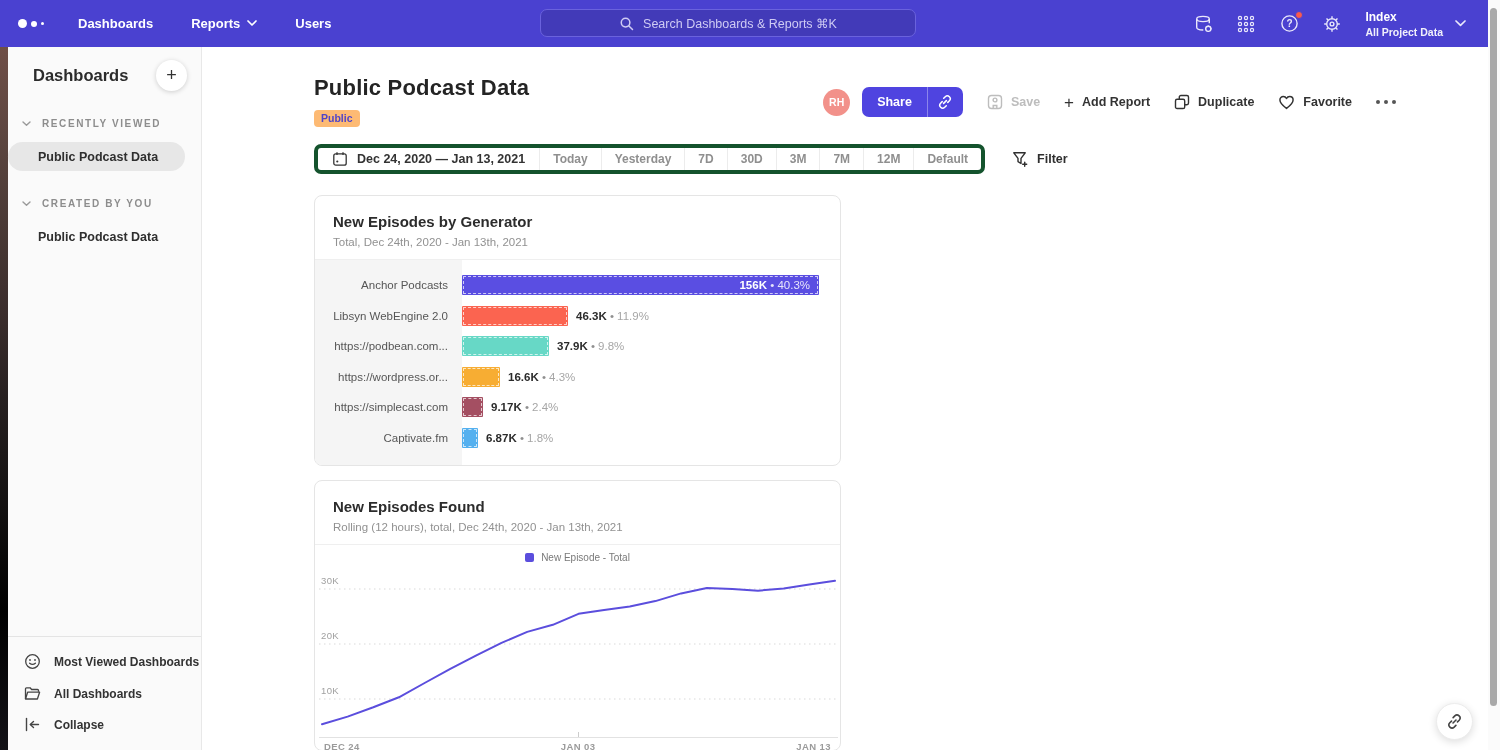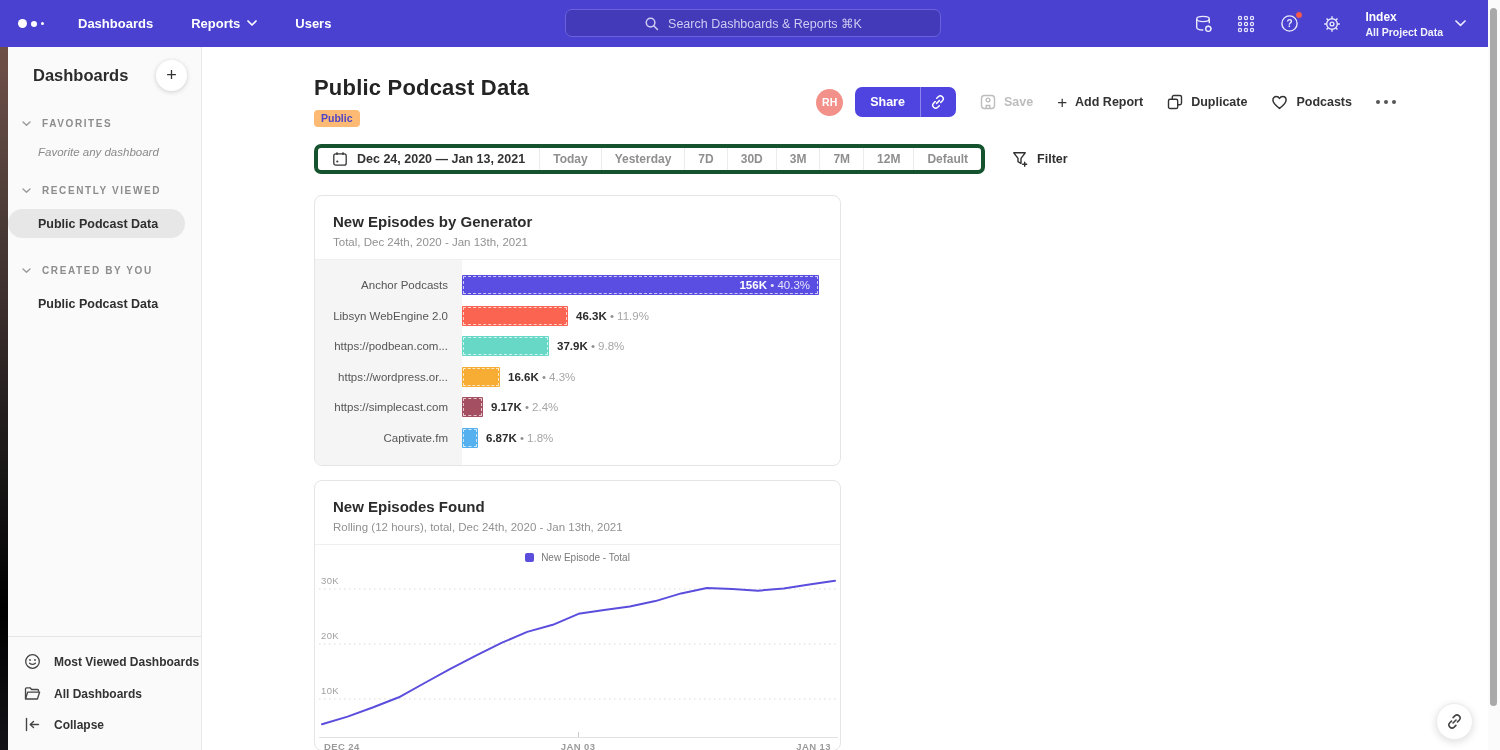--- a/index.html
+++ b/index.html
@@ -10,21 +10,21 @@
   .navbar { position: absolute; top: 0; left: 0; width: 1500px; height: 47px;
             background: #4a41d0; display: flex; align-items: center; z-index: 5; }
   .logo { display: flex; align-items: center; gap: 4px; margin-left: 18px; width: 34px; }
   .logo i { background: #fff; border-radius: 50%; display: block; }
   .logo .d1 { width: 9px; height: 9px; }
   .logo .d2 { width: 6px; height: 6px; }
   .logo .d3 { width: 3px; height: 3px; }
   .nav-tabs { display: flex; align-items: center; gap: 38px; margin-left: 26px;
               color: #fff; font-size: 13px; font-weight: 700; }
   .nav-tab { display: flex; align-items: center; gap: 7px; cursor: pointer; }
-  .search { position: absolute; left: 565px; top: 9px; width: 376px; height: 28px;
+  .search { position: absolute; left: 540px; top: 9px; width: 376px; height: 28px;
             background: #423ab8; border: 1px solid #6a62dd; border-radius: 7px;
             display: flex; align-items: center; justify-content: center; gap: 9px;
             color: #cfcbf4; font-size: 12.5px; }
   .nav-right { margin-left: auto; display: flex; align-items: center; gap: 23px;
                margin-right: 34px; color: #eae8fb; }
   .nav-ic { position: relative; width: 20px; height: 20px; display: grid; place-items: center; }
   .badge-dot { position: absolute; top: -3px; right: -4px; width: 8px; height: 8px;
                border-radius: 50%; background: #fa5a4b; border: 1.5px solid #4a41d0; }
   .project { display: flex; align-items: center; gap: 12px; color: #fff; }
   .project .pn { font-size: 12px; font-weight: 700; }
@@ -215,29 +215,20 @@
 
 <div class="shell">
   <div class="edge-strip"></div>
 
   <div class="sidebar">
     <div class="sb-head">
       <span class="sb-title">Dashboards</span>
       <button class="sb-add">+</button>
     </div>
 
-    <div class="sb-section">
-      <div class="sb-sec-head">
-        <svg width="9" height="6" viewBox="0 0 9 6">
-            <polyline points="1,1 4.5,4.3 8,1" fill="none" stroke="#9a9a9a" stroke-width="1.4" stroke-linecap="round" stroke-linejoin="round"></polyline>
-          </svg>
-        <span>FAVORITES</span>
-      </div>
-      <div class="sb-empty">Favorite any dashboard</div>
-    </div>
 
     <div class="sb-section">
       <div class="sb-sec-head">
         <svg width="9" height="6" viewBox="0 0 9 6">
             <polyline points="1,1 4.5,4.3 8,1" fill="none" stroke="#9a9a9a" stroke-width="1.4" stroke-linecap="round" stroke-linejoin="round"></polyline>
           </svg>
         <span>RECENTLY VIEWED</span>
       </div>
       <div class="sb-item selected">Public Podcast Data</div>
     </div>
@@ -314,21 +305,21 @@
           <svg width="16" height="16" viewBox="0 0 16 16" fill="none" stroke="#333" stroke-width="1.4">
             <rect x="5.3" y="1.5" width="9.2" height="9.2" rx="1.6"></rect>
             <rect x="1.5" y="5.3" width="9.2" height="9.2" rx="1.6" fill="#fff"></rect>
           </svg>
           <span>Duplicate</span>
         </button>
         <button class="act-btn">
           <svg width="17" height="16" viewBox="0 0 16 15" fill="none" stroke="#333" stroke-width="1.4">
             <path d="M8 13.5 C4.4 10.8 1.8 8.3 1.8 5.6 C1.8 3.8 3.2 2.4 5 2.4 C6.2 2.4 7.4 3.1 8 4.2 C8.6 3.1 9.8 2.4 11 2.4 C12.8 2.4 14.2 3.8 14.2 5.6 C14.2 8.3 11.6 10.8 8 13.5 Z" stroke-linejoin="round"></path>
           </svg>
-          <span>Podcasts</span>
+          <span>Favorite</span>
         </button>
         <span class="more-dots">
             <i></i>
             <i></i>
             <i></i>
           </span>
       </div>
     </div>
 
     <div class="toolbar">

